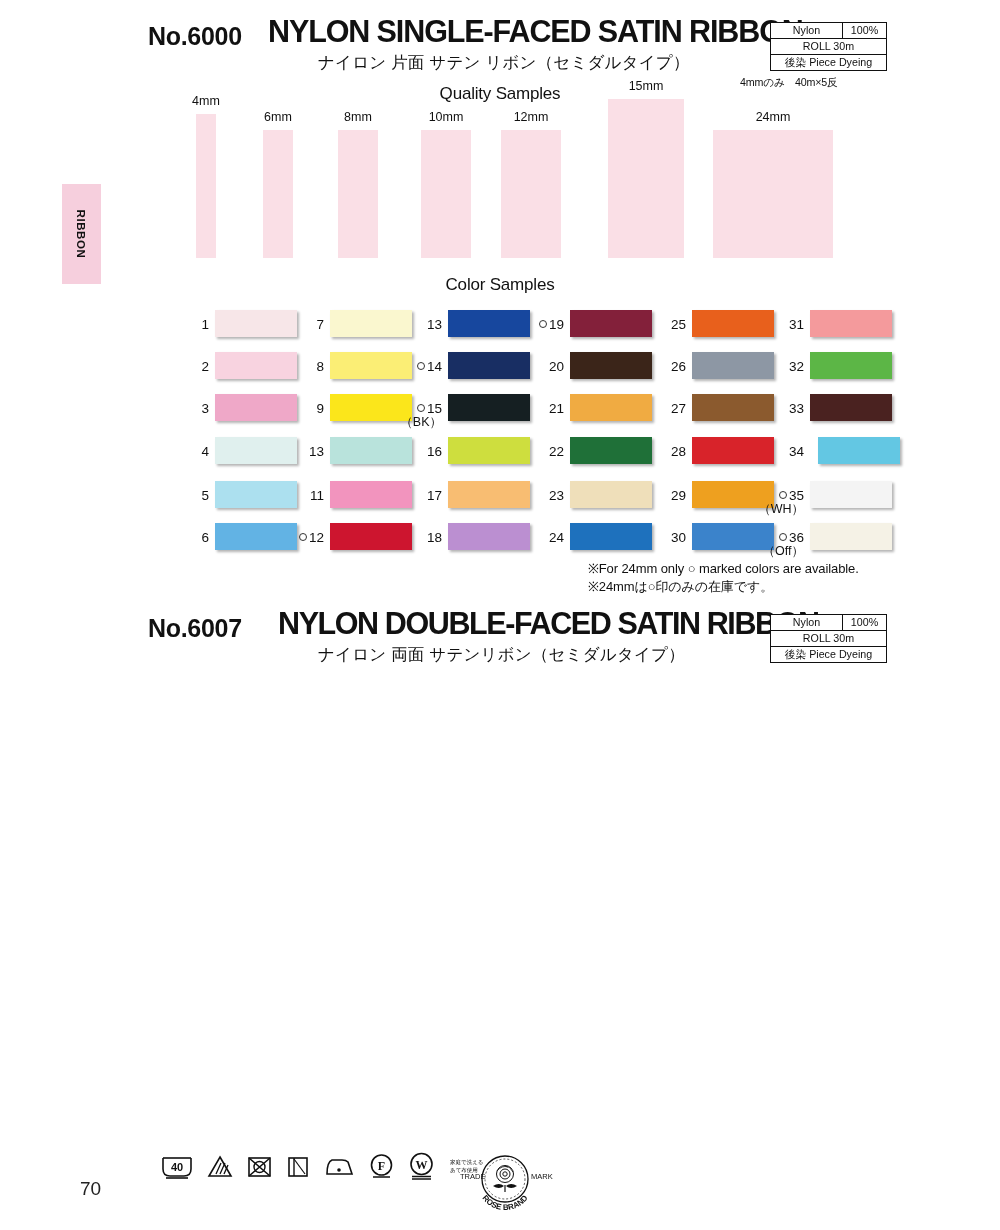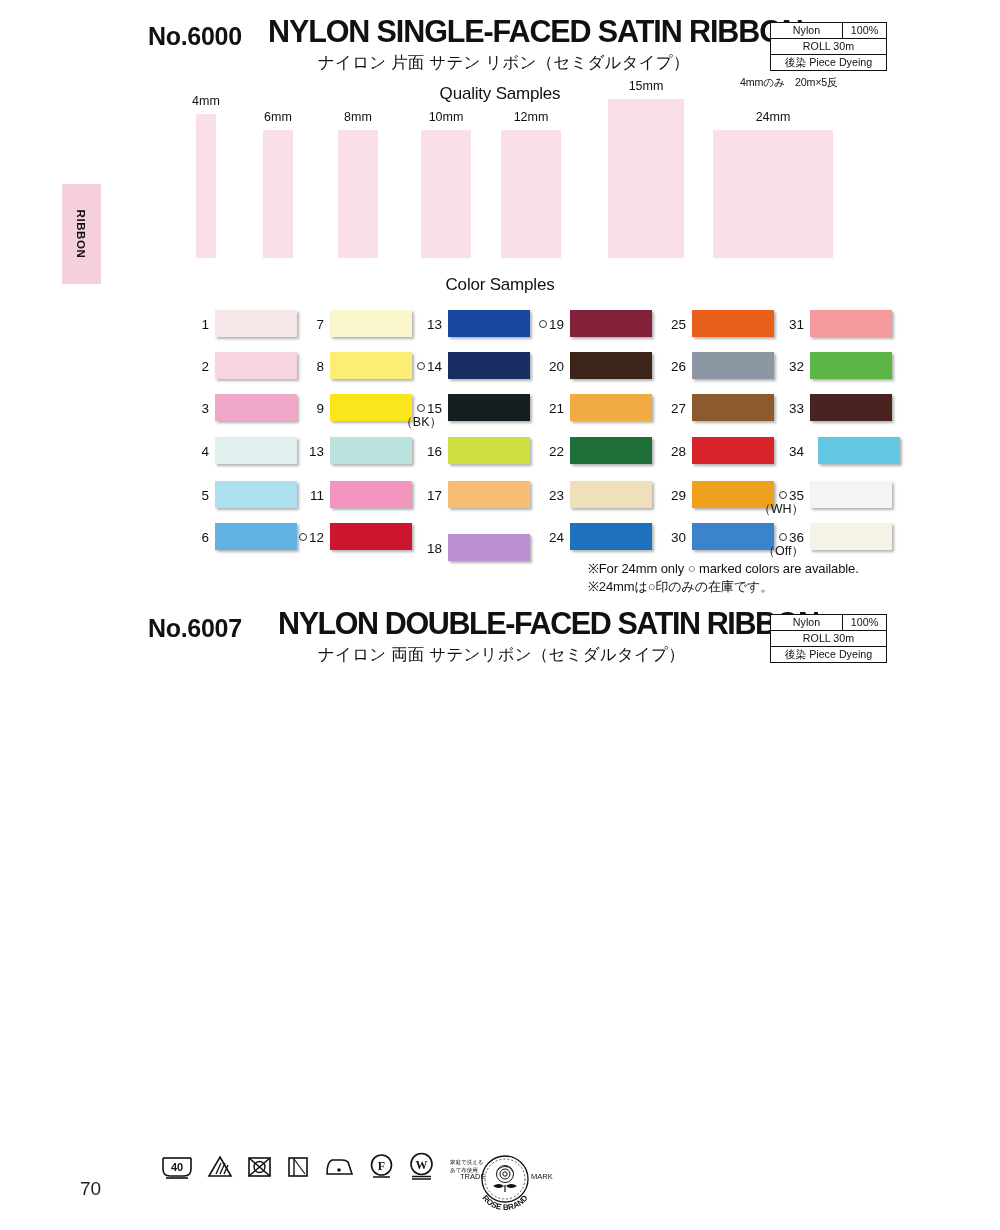--- a/index.html
+++ b/index.html
@@ -137,21 +137,21 @@
             <div class="scell div">Nylon</div>
             <div class="scell">100%</div>
           </div>
           <div class="srow">
             <div class="scell">ROLL 30m</div>
           </div>
           <div class="srow">
             <div class="scell">後染  Piece Dyeing</div>
           </div>
         </div>
-        <div class="spec-note">4mmのみ　20m×5反</div>
+        <div class="spec-note">4mmのみ　40m×5反</div>
       </div>
       <div class="block-title" style="top: 84px;">Quality Samples</div>
       <div class="quality" style="top: 130px; height: 128px;">
         <div class="qitem" style="left: 196px; width: 20px; height: 144px;">
           <div class="qlabel">4mm</div>
           <div class="qswatch" style="background: rgb(250, 223, 230);"></div>
         </div>
         <div class="qitem" style="left: 263px; width: 30px; height: 128px;">
           <div class="qlabel">6mm</div>
           <div class="qswatch" style="background: rgb(250, 223, 230);"></div>
@@ -240,21 +240,21 @@
           <div class="cswatch" style="background: rgb(21, 31, 34);"></div>
         </div>
         <div class="cell" style="left: 408px; top: 127px;">
           <div class="cnum"><span>16</span></div>
           <div class="cswatch" style="background: rgb(206, 222, 62);"></div>
         </div>
         <div class="cell" style="left: 408px; top: 171px;">
           <div class="cnum"><span>17</span></div>
           <div class="cswatch" style="background: rgb(248, 189, 114);"></div>
         </div>
-        <div class="cell" style="left: 408px; top: 213px; margin-top: 11px;">
+        <div class="cell" style="left: 408px; top: 213px;">
           <div class="cnum"><span>18</span></div>
           <div class="cswatch" style="background: rgb(187, 143, 209);"></div>
         </div>
         <div class="cell" style="left: 530px; top: 0px;">
           <div class="cnum"><span class="mark"></span><span>19</span></div>
           <div class="cswatch" style="background: rgb(131, 32, 58);"></div>
         </div>
         <div class="cell" style="left: 530px; top: 42px;">
           <div class="cnum"><span>20</span></div>
           <div class="cswatch" style="background: rgb(59, 37, 25);"></div>

